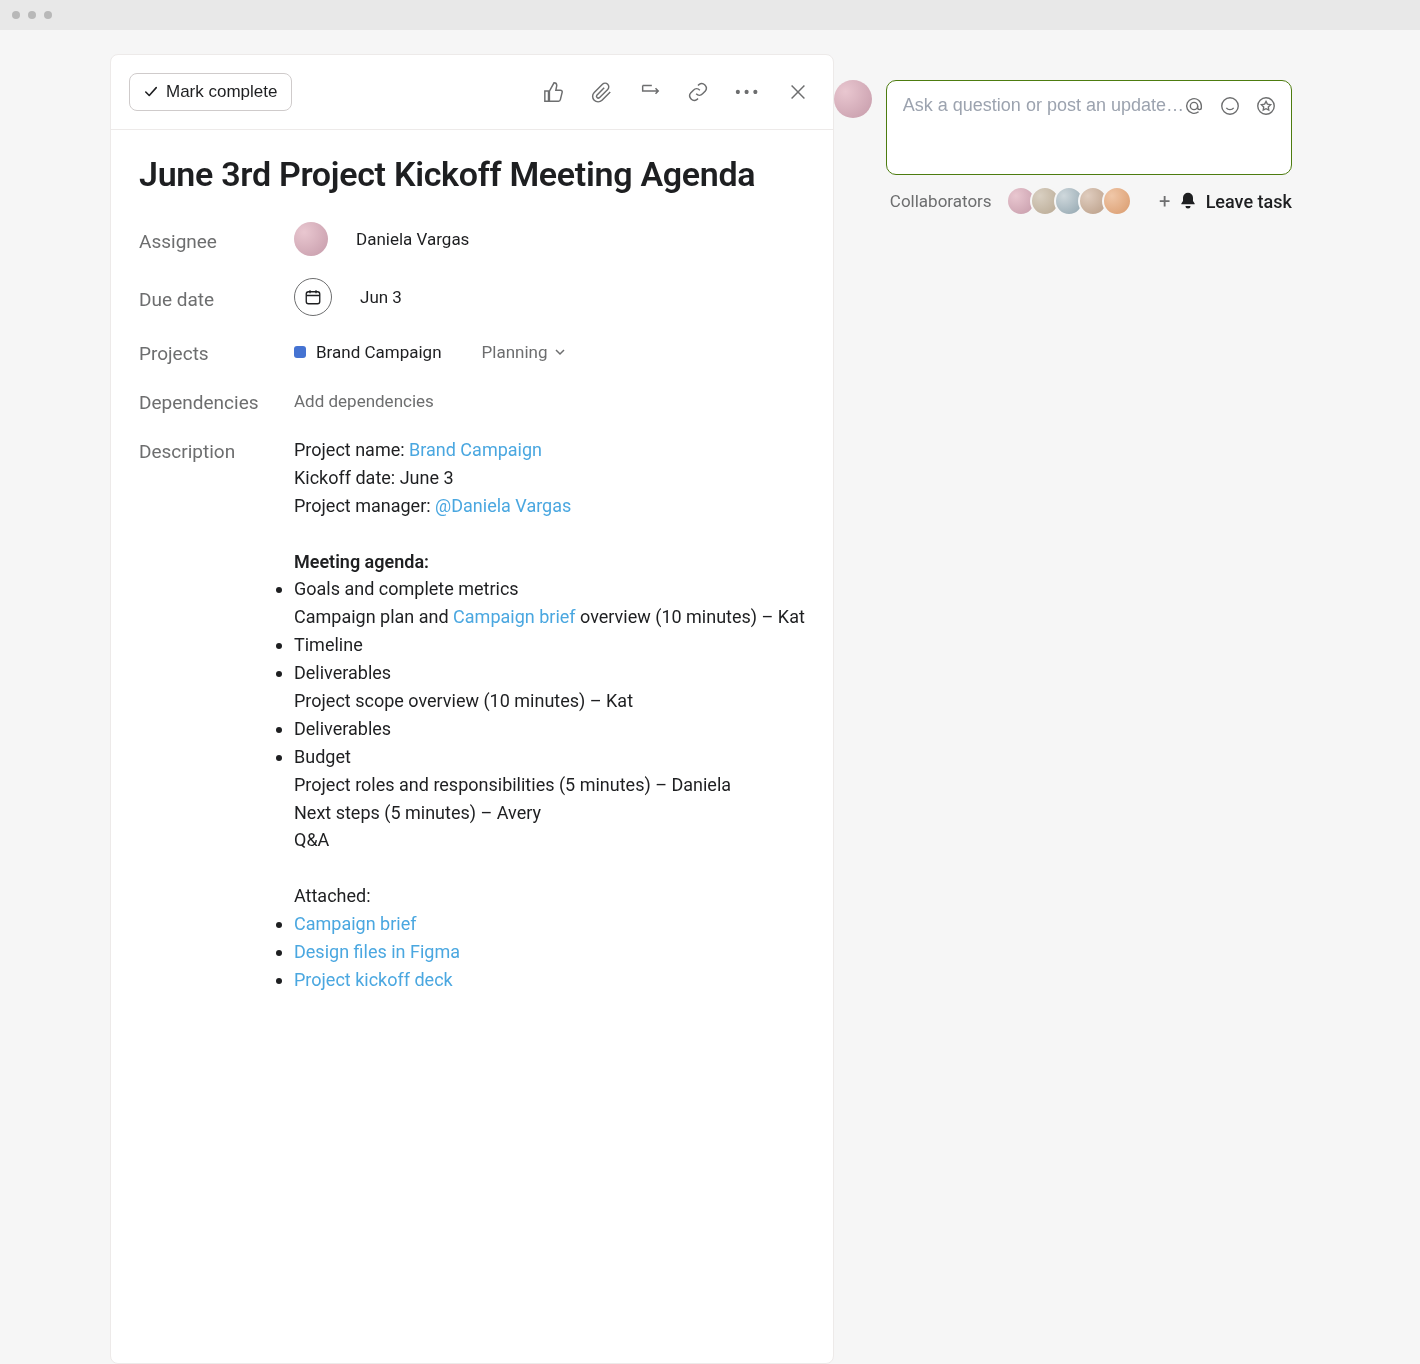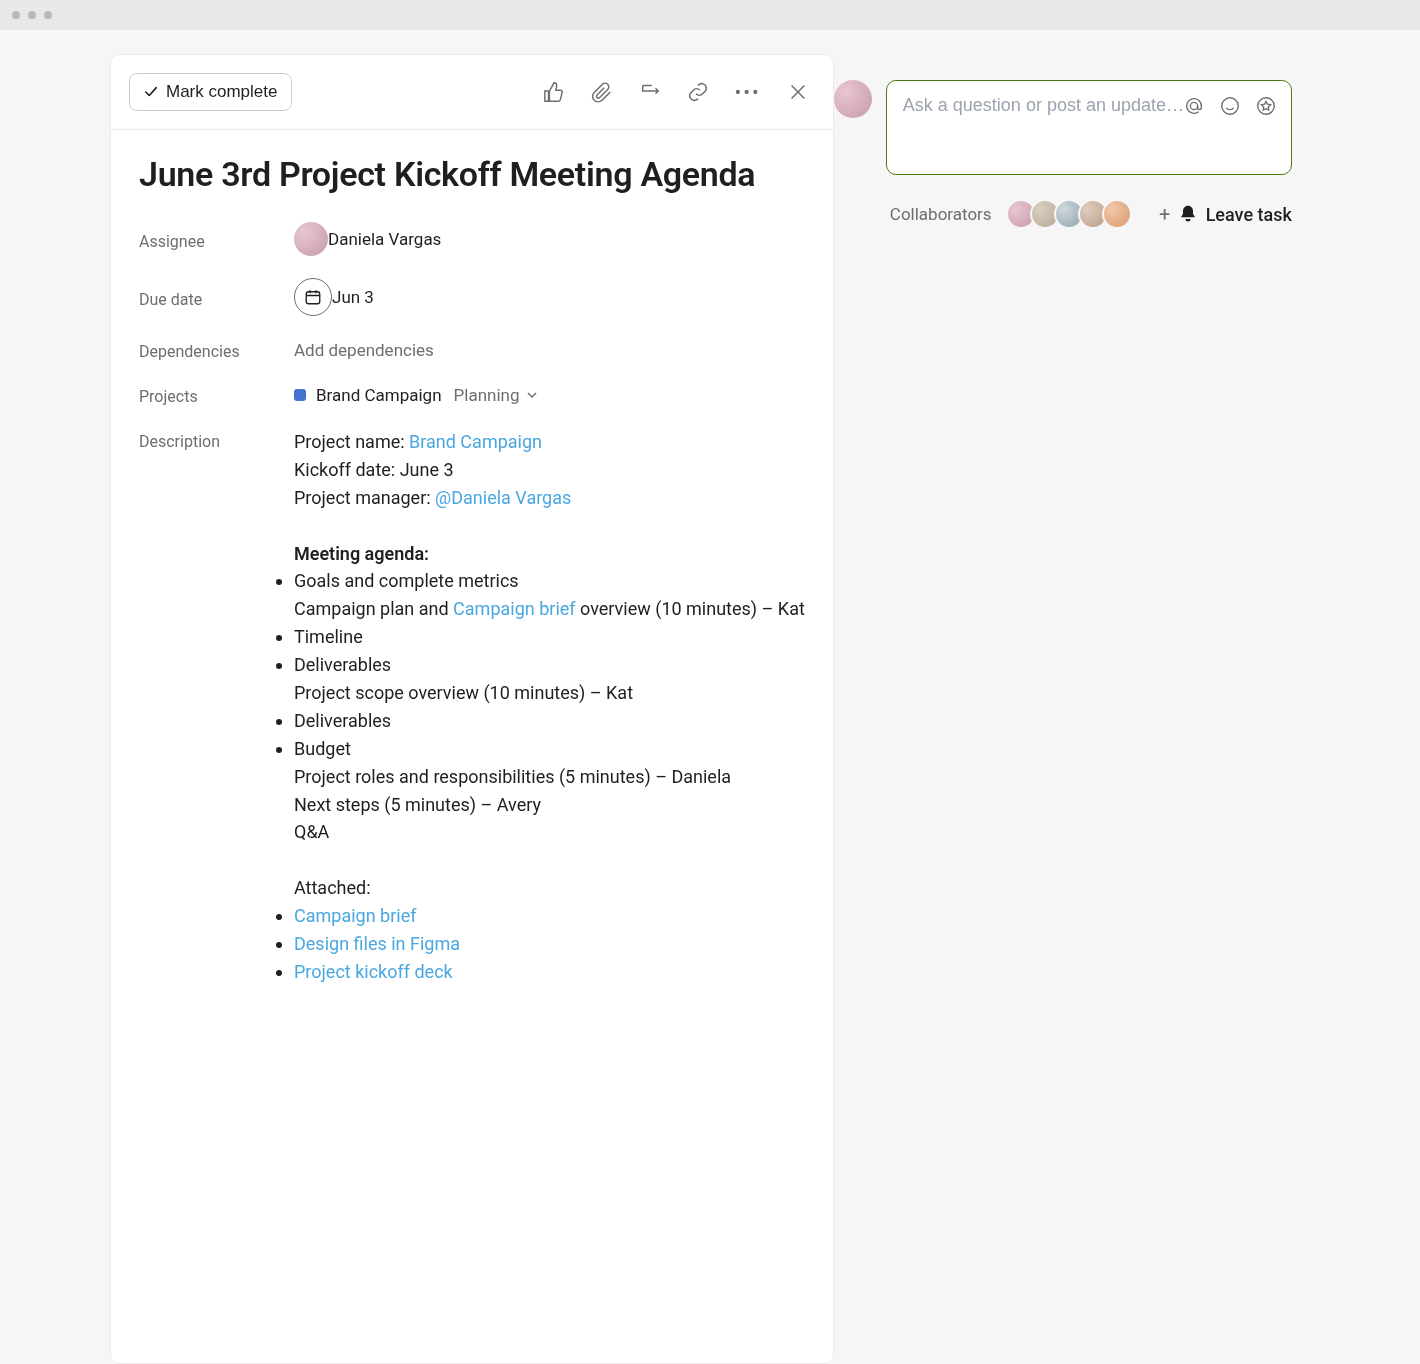--- a/index.html
+++ b/index.html
@@ -12,22 +12,22 @@
   .mark-complete { display: inline-flex; align-items: center; gap: 8px; border: 1px solid #cfcbcb; border-radius: 8px; padding: 8px 14px; font-size: 17px; color: #1e1f21; background: #fff; cursor: pointer; }
   .mark-complete svg { width: 14px; height: 14px; }
   .header-icons { display: flex; align-items: center; gap: 26px; }
   .hicon { width: 22px; height: 22px; color: #6d6e6f; cursor: pointer; display:flex; align-items:center; justify-content:center; }
   .hicon svg { width: 22px; height: 22px; stroke: currentColor; fill: none; stroke-width: 1.6; }
   .more-dots { letter-spacing: 2px; font-size: 20px; color:#6d6e6f; cursor:pointer; }
   .panel-body { padding: 24px 28px 60px 28px; }
   .task-title { font-size: 34px; font-weight: 600; margin-bottom: 28px; letter-spacing: -0.3px; }
   .field-row { display: flex; align-items: center; margin-bottom: 22px; font-size: 17px; }
   .field-row.top { align-items: flex-start; }
-  .field-label { width: 155px; color: #6d6e6f; font-size: 16px; flex-shrink:0; padding-top:4px; }
-  .field-value { display: flex; align-items: center; gap: 0; color:#1e1f21; }
+  .field-label { width: 155px; color: #6d6e6f; font-size: 19px; flex-shrink:0; padding-top:4px; }
+  .field-value { display: flex; align-items: center; gap: 28px; color:#1e1f21; }
   .avatar { width: 34px; height: 34px; border-radius: 50%; background: radial-gradient(circle at 30% 30%, #e9c7d0, #c59aa9); display:inline-block; flex-shrink:0; }
   .avatar.sm { width: 30px; height: 30px; }
   .avatar-ring { width:38px; height:38px; border:1px solid #6d6e6f; border-radius:50%; display:flex; align-items:center; justify-content:center; }
   .avatar-ring svg { width:18px; height:18px; stroke:#1e1f21; fill:none; stroke-width:1.8; }
   .proj-chip { display:flex; align-items:center; gap:10px; }
   .proj-dot { width:12px; height:12px; border-radius:3px; background:#4573d2; }
   .proj-dropdown { color:#6d6e6f; display:flex; align-items:center; gap:6px; margin-left:12px; cursor:pointer; }
   .proj-dropdown svg { width:12px; height:12px; }
   .add-dep { color:#6d6e6f; cursor:pointer; }
   .description { font-size: 18px; line-height: 1.55; }
@@ -38,21 +38,21 @@
   .description ul { list-style: disc; padding-left: 44px; margin: 0; }
   .description .indent { padding-left: 0; }
   .comment-area { margin-top: 14px; padding: 12px 0 0 0; }
   .comment-row { display:flex; gap:14px; align-items:flex-start; }
   .comment-box { flex:1; border:1px solid #4d7c0f; border-radius:10px; min-height:95px; padding:14px 16px; position:relative; background:#fff; }
   .comment-box input { border:none; outline:none; width:100%; font-size:18px; color:#1e1f21; background:transparent; }
   .comment-box input::placeholder { color:#9ca3af; }
   .comment-icons { position:absolute; right:14px; top:14px; display:flex; gap:14px; }
   .cicon { width:22px; height:22px; color:#6d6e6f; cursor:pointer; }
   .cicon svg { width:22px; height:22px; stroke:currentColor; fill:none; stroke-width:1.5; }
-  .footer-row { display:flex; align-items:center; justify-content:space-between; margin-top:20px; padding: 4px 0 20px 56px; }
+  .footer-row { display:flex; align-items:center; justify-content:space-between; margin-top:7px; padding: 4px 0 20px 56px; }
   .collab-left { display:flex; align-items:center; gap:14px; }
   .collab-label { color:#6d6e6f; font-size:17px; }
   .collab-avatars { display:flex; align-items:center; }
   .collab-avatars .avatar { margin-left:-6px; border:2px solid #f6f6f6; }
   .collab-avatars .avatar:first-child { margin-left:0; }
   .add-collab { width:26px; height:26px; display:flex; align-items:center; justify-content:center; color:#6d6e6f; font-size:20px; cursor:pointer; margin-left:6px; }
   .leave-task { display:flex; align-items:center; gap:8px; color:#1e1f21; font-size:18px; font-weight:500; cursor:pointer; }
   .leave-task svg { width:20px; height:20px; fill:#1e1f21; }
   .avatar.c1 { background: radial-gradient(circle at 30% 30%, #e9c7d0, #c59aa9); }
   .avatar.c2 { background: radial-gradient(circle at 30% 30%, #d9d0c2, #b8a892); }
@@ -126,39 +126,39 @@
             <svg viewBox="0 0 24 24">
                 <rect x="3" y="5" width="18" height="16" rx="3"></rect>
                 <path d="M3 10h18M8 3v4M16 3v4"></path>
               </svg>
           </span>
           <span>Jun 3</span>
         </div>
       </div>
 
       <div class="field-row">
-        <div class="field-label">Dependencies</div>
-        <div class="field-value">
-          <span class="add-dep">Add dependencies</span>
-        </div>
-      </div>
-
-      <div class="field-row">
         <div class="field-label">Projects</div>
         <div class="field-value">
           <span class="proj-chip">
             <span class="proj-dot"></span>
             <span>Brand Campaign</span>
           </span>
           <span class="proj-dropdown">
             <span>Planning</span>
             <svg viewBox="0 0 12 12">
                 <path d="M2 4l4 4 4-4" stroke="#6d6e6f" stroke-width="1.5" fill="none"></path>
               </svg>
           </span>
+        </div>
+      </div>
+
+      <div class="field-row">
+        <div class="field-label">Dependencies</div>
+        <div class="field-value">
+          <span class="add-dep">Add dependencies</span>
         </div>
       </div>
 
       <div class="field-row top">
         <div class="field-label">Description</div>
         <div class="description">
           <p><span>Project name: </span><a href="#">Brand Campaign</a></p>
           <p>Kickoff date: June 3</p>
           <p><span>Project manager: </span><a href="#">@Daniela Vargas</a></p>
           <p class="blank"></p>

